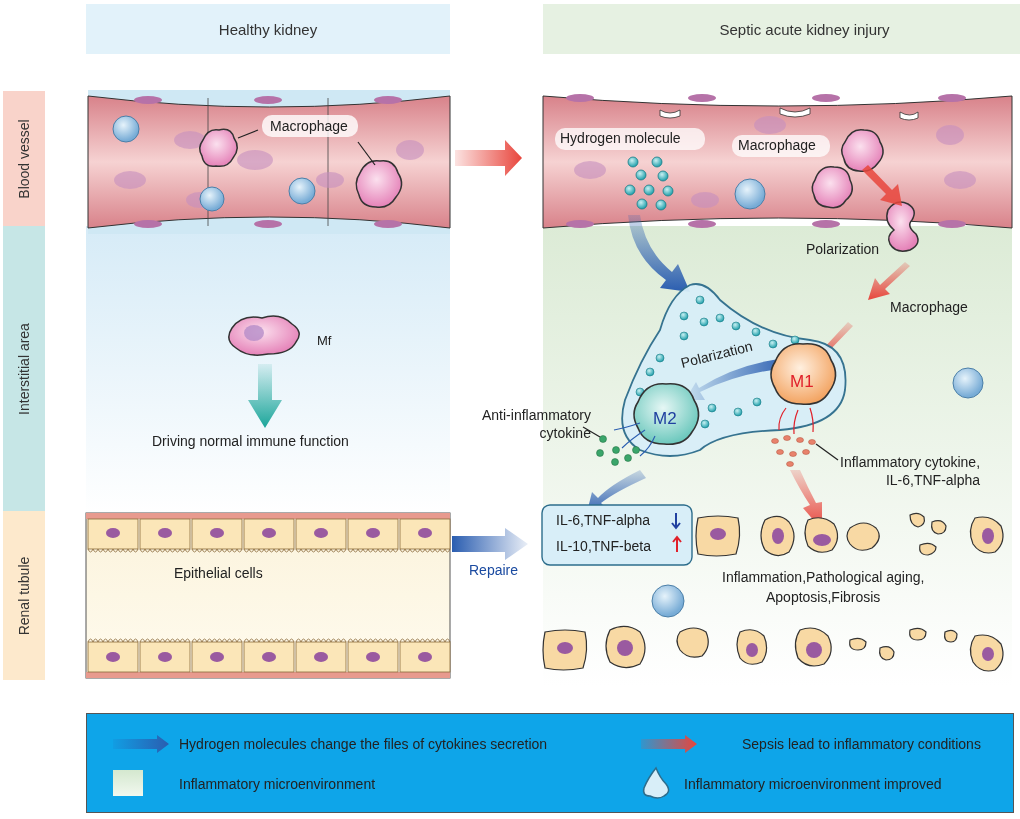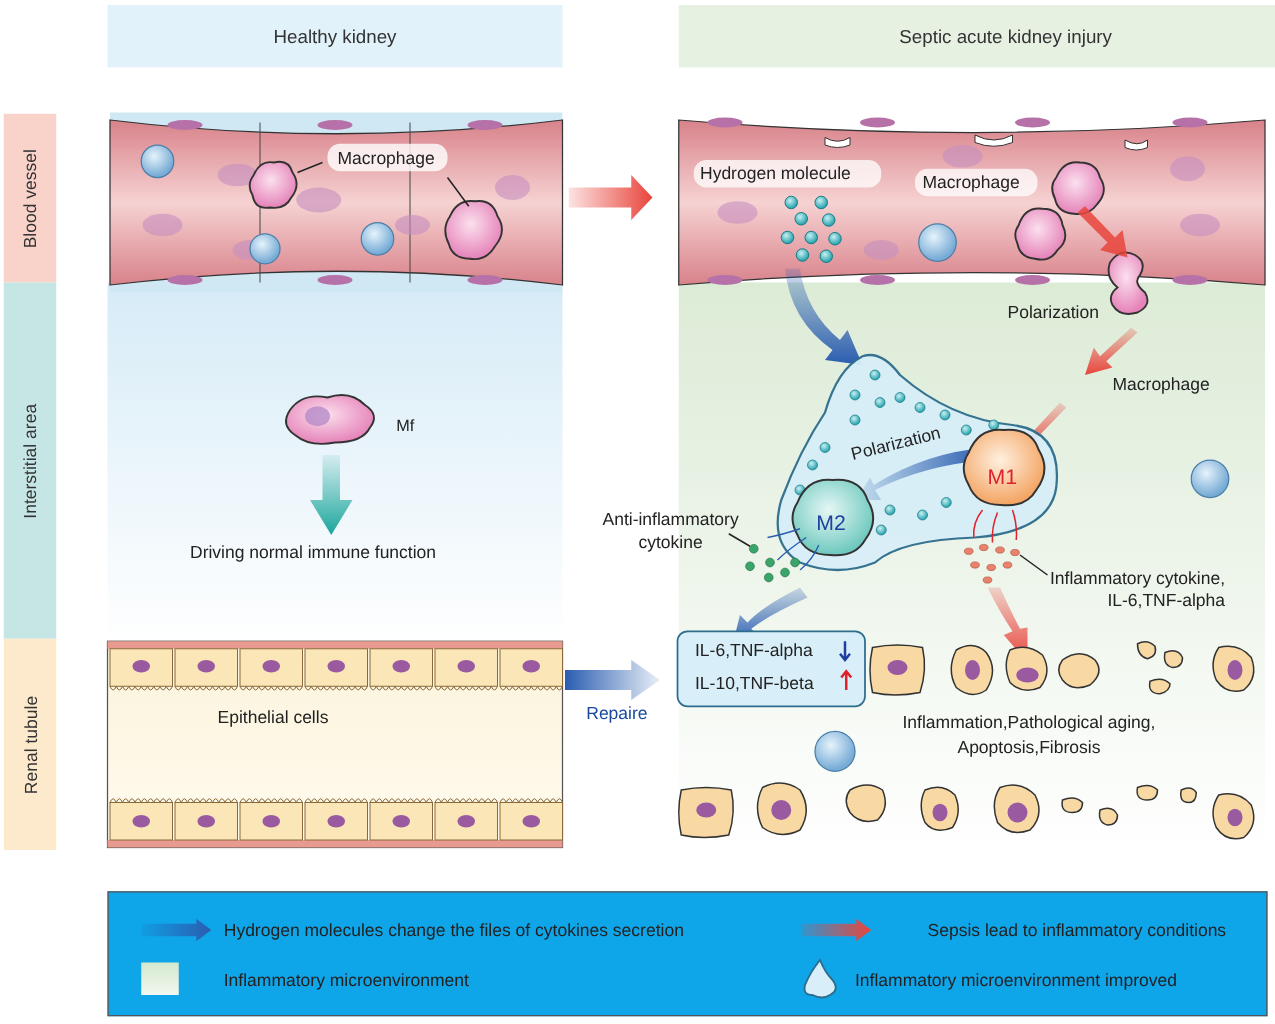--- a/index.html
+++ b/index.html
@@ -343,21 +343,21 @@
 <div class="lbl" style="left:152px;top:433px;">Driving normal immune function</div>
 <div class="lbl" style="left:151px;top:565px;margin-left:23px;">Epithelial cells</div>
 
 <div class="lbl" style="left:560px;top:130px;">Hydrogen molecule</div>
 <div class="lbl" style="left:738px;top:137px;">Macrophage</div>
 <div class="lbl" style="left:806px;top:241px;">Polarization</div>
 <div class="lbl" style="left:890px;top:299px;">Macrophage</div>
 <div class="lbl" style="left:683px;top:355px;transform:rotate(-14deg);transform-origin:left bottom;">Polarization</div>
 <div class="lbl" style="left:790px;top:372px;font-size:17px;color:#e0202a;">M1</div>
 <div class="lbl" style="left:653px;top:409px;font-size:17px;color:#2040a0;">M2</div>
-<div class="lbl" style="left:482px;top:406px;text-align:center;line-height:18px;">
+<div class="lbl" style="left:482px;top:406px;text-align:right;line-height:18px;">
   <div>Anti-inflammatory</div>
   <div>cytokine</div>
 </div>
 <div class="lbl" style="left:840px;top:453px;text-align:right;line-height:18px;">
   <div>Inflammatory cytokine,</div>
   <div>IL-6,TNF-alpha</div>
 </div>
 <div class="lbl" style="left:556px;top:512px;">IL-6,TNF-alpha</div>
 <div class="lbl" style="left:556px;top:538px;text-align:center;">IL-10,TNF-beta</div>
 <div class="lbl" style="left:469px;top:562px;color:#1a4aa0;">Repaire</div>

